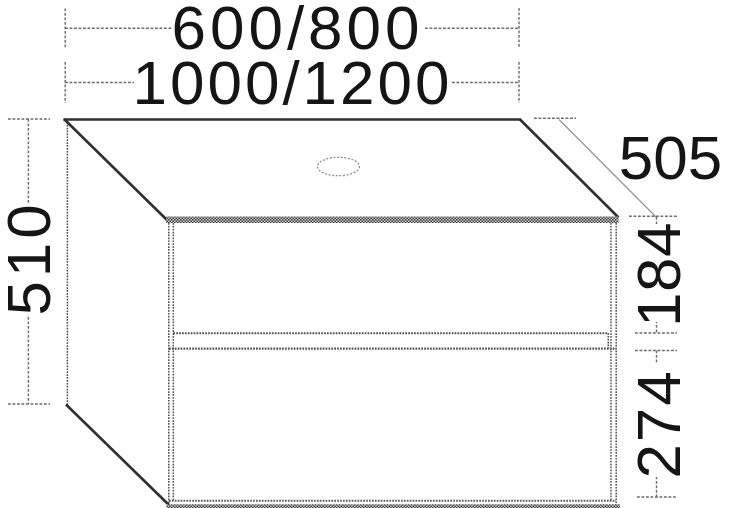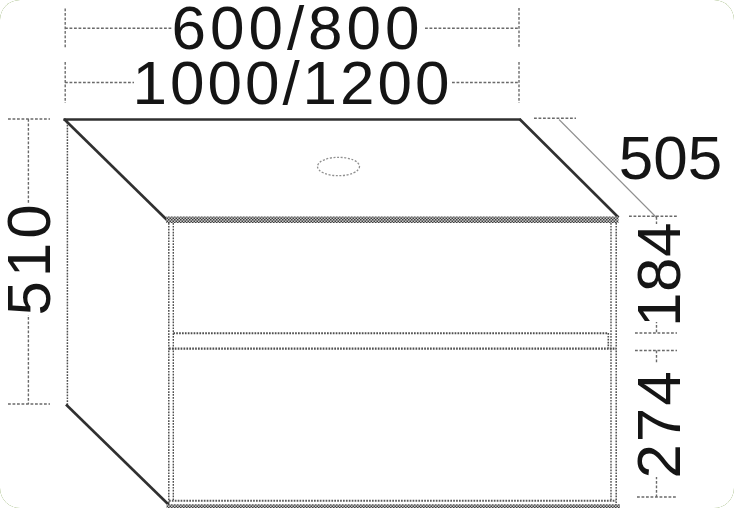--- a/index.html
+++ b/index.html
@@ -1,16 +1,16 @@
 <!DOCTYPE html>
 <html><head>
 <meta charset="utf-8">
 <style>
   html,body{margin:0;padding:0;background:#ffffff;}
-  #stage{position:relative;width:734px;height:508px;background:#4d7c0f;overflow:hidden;border-radius:20px;}
+  #stage{position:relative;width:734px;height:508px;background:#4d7c0f;overflow:hidden;}
   svg{display:block;}
   text{font-family:"Liberation Sans",sans-serif;fill:#151515;}
 </style>
 </head>
 <body>
 <div id="stage">
 <svg width="734" height="508" viewBox="0 0 734 508">
 
   <rect x="0" y="0" width="734" height="508" fill="#ffffff"></rect>
   <defs>

